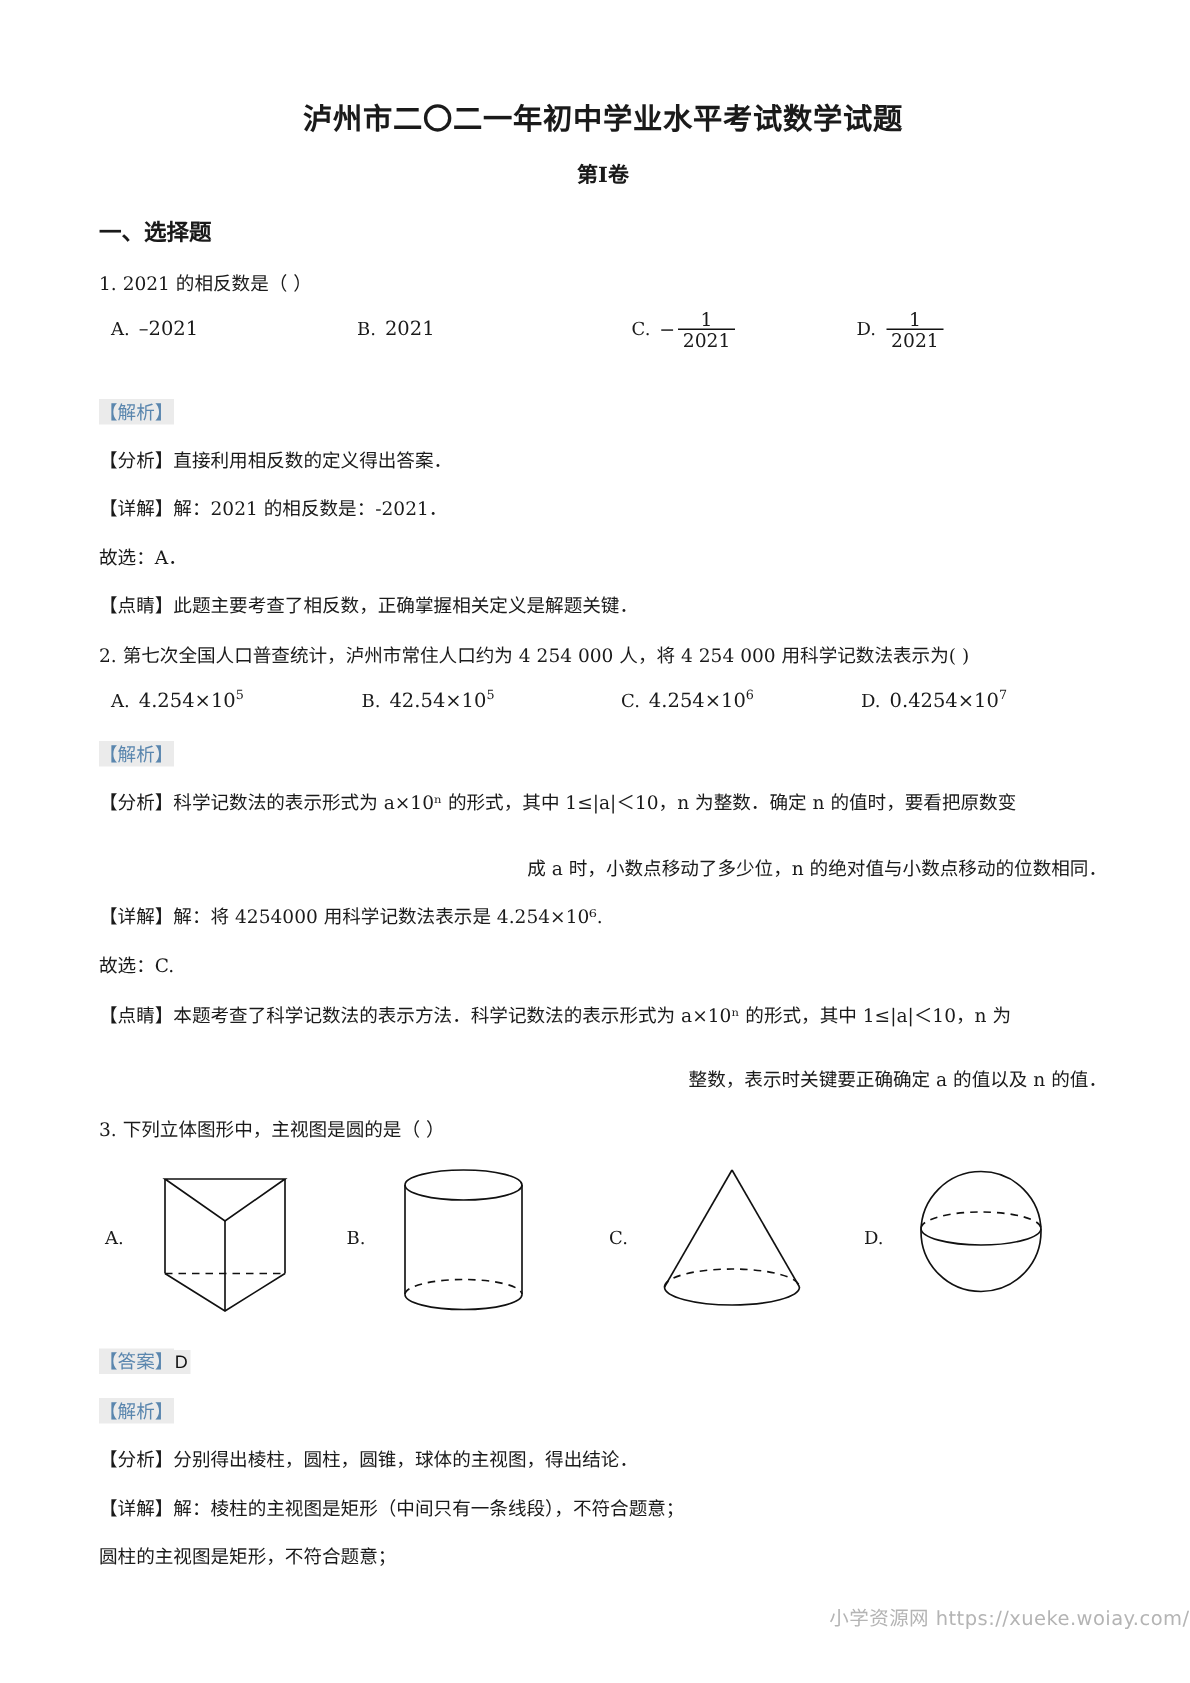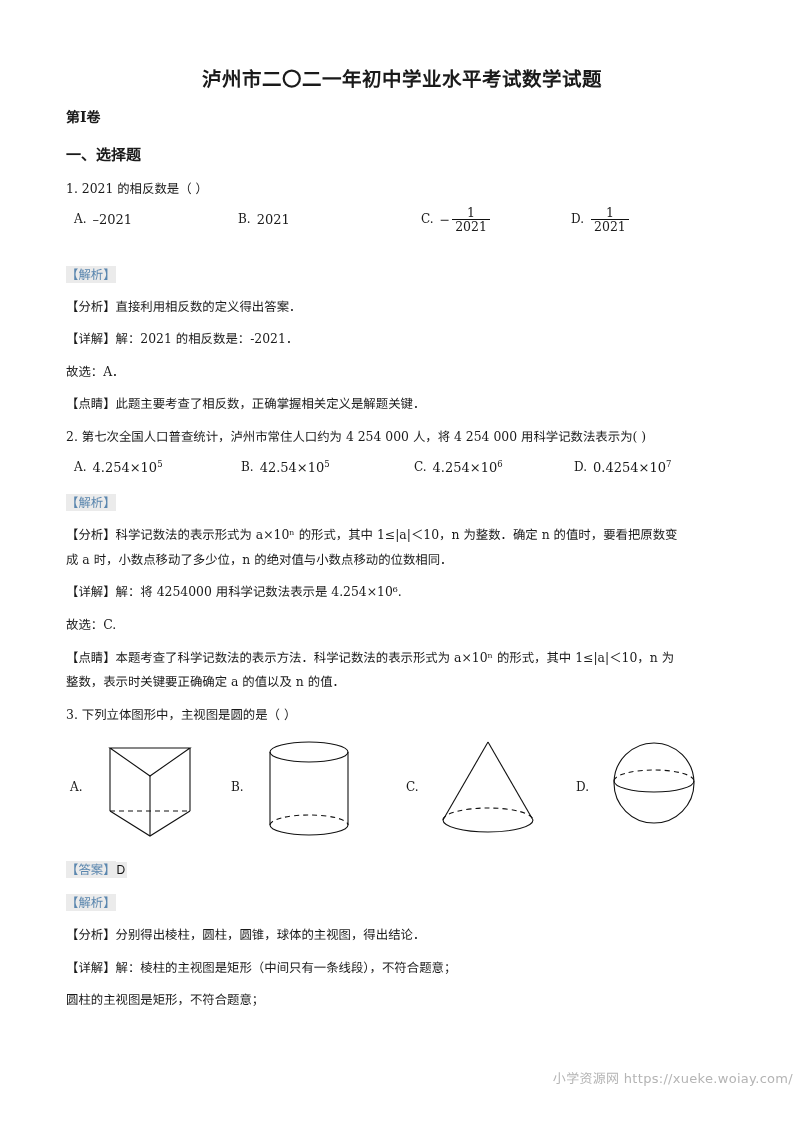--- a/index.html
+++ b/index.html
@@ -32,20 +32,21 @@
   .doc-title {
     text-align: center;
     font-size: 19.5px;
     font-weight: bold;
     letter-spacing: 0.5px;
     margin-top: 68px;
     line-height: 1.2;
     font-family: "DejaVu Serif", "Liberation Serif", serif;
   }
   .doc-subtitle {
+    text-align: center;
     font-size: 14px;
     font-weight: bold;
     margin-top: 18px;
     line-height: 1.2;
   }
   .section-heading {
     font-size: 15px;
     font-weight: bold;
     margin-top: 20px;
     line-height: 1.3;
@@ -58,21 +59,22 @@
     margin-top: 14px;
   }
   .para {
     font-size: 12.4px;
     line-height: 1.5;
     margin-top: 14px;
   }
   .para-cont {
     font-size: 12.4px;
     line-height: 1.5;
-    margin-top: 6px;
+    margin-top: 25px;
+    text-align: right;
   }
 
   
   .tagline {
     font-size: 12.4px;
     line-height: 1.45;
     margin-top: 15px;
   }
   .tag {
     color: #5a86ae;

